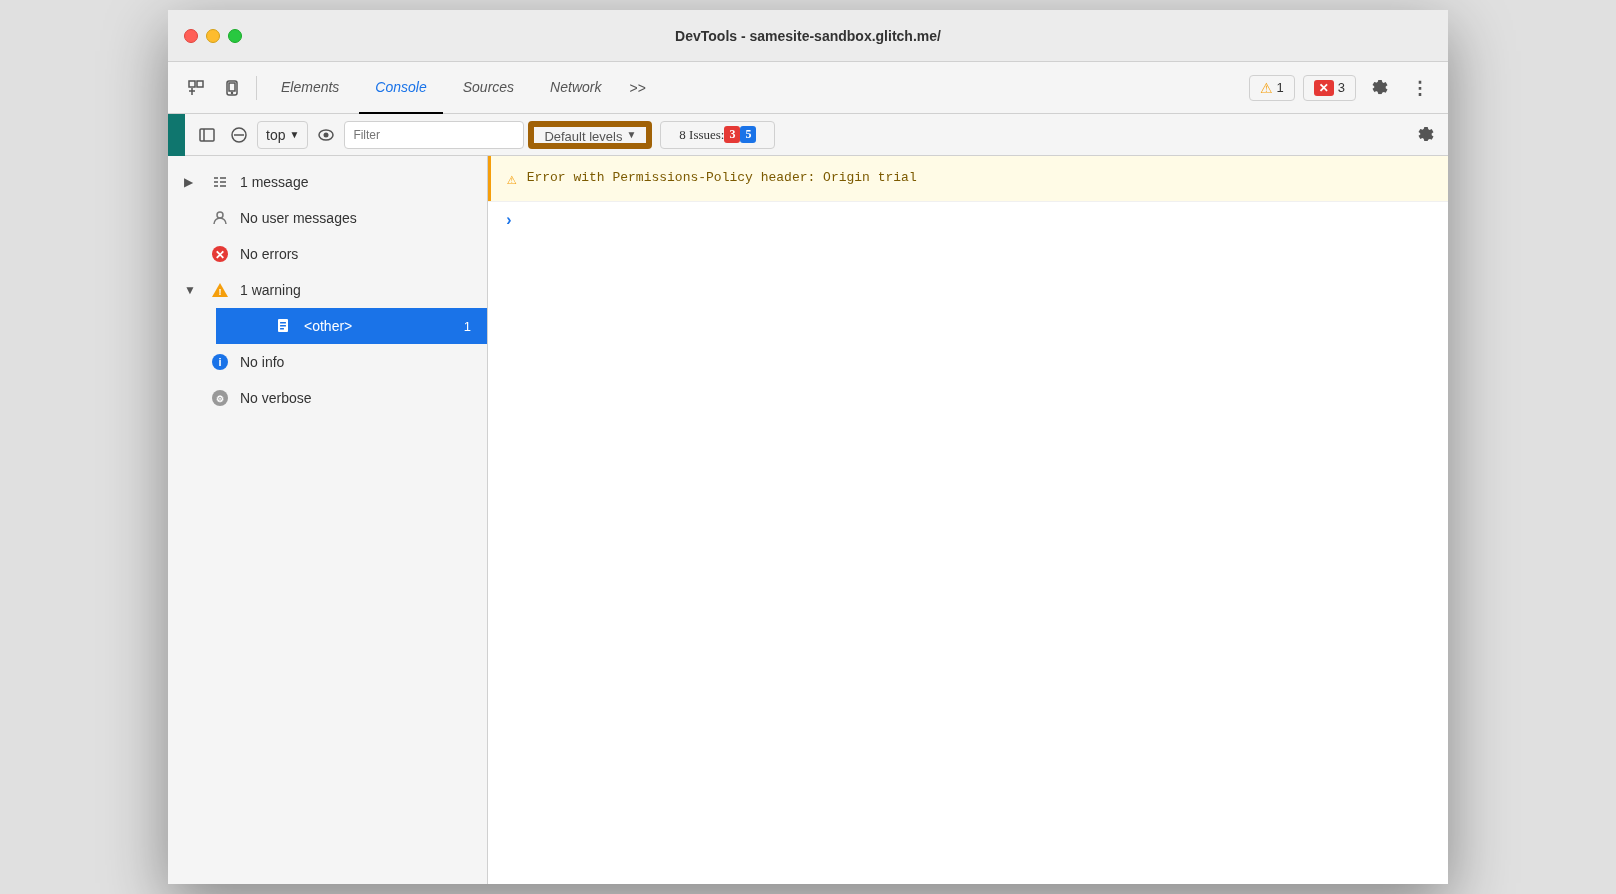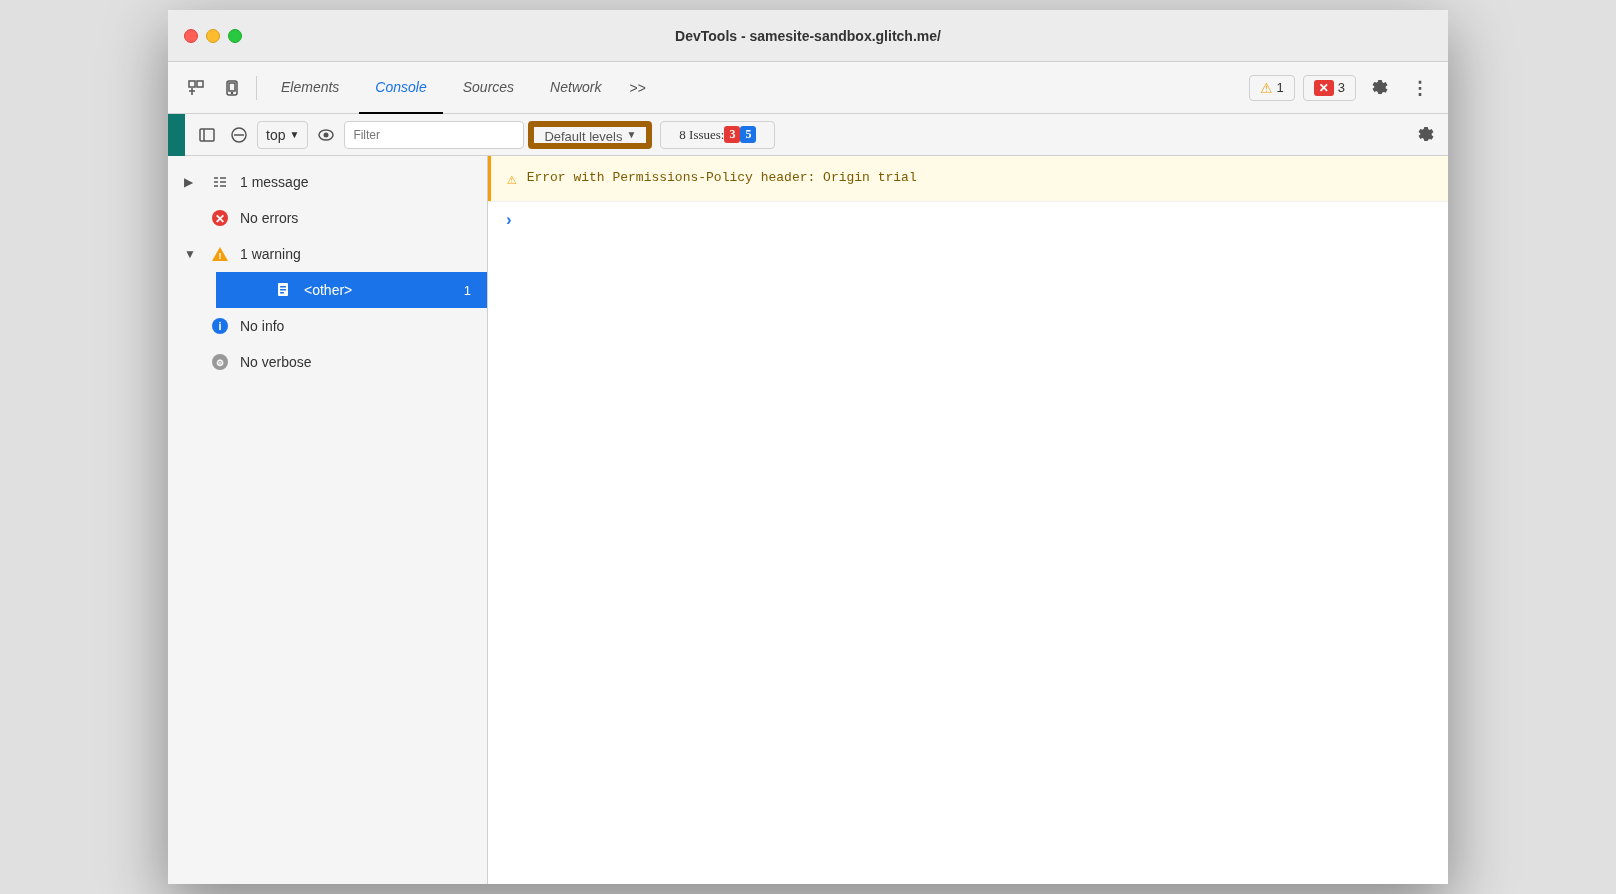--- a/index.html
+++ b/index.html
@@ -460,20 +460,30 @@
             <line x1="3" y1="9" x2="7" y2="9"></line>
             <line x1="3" y1="13" x2="7" y2="13"></line>
             <line x1="9" y1="5" x2="15" y2="5"></line>
             <line x1="9" y1="9" x2="15" y2="9"></line>
             <line x1="9" y1="13" x2="15" y2="13"></line>
           </svg>
         </span>
         <span class="sidebar-item-label">1 message</span>
       </div>
 
+      <div class="sidebar-item">
+        <span class="sidebar-item-expand"></span>
+        <span class="sidebar-item-icon">
+          <svg width="18" height="18" viewBox="0 0 18 18" fill="none" stroke="#777" stroke-width="1.5">
+            <circle cx="9" cy="6" r="3"></circle>
+            <path d="M3 15c0-3.3 2.7-6 6-6s6 2.7 6 6"></path>
+          </svg>
+        </span>
+        <span class="sidebar-item-label">No user messages</span>
+      </div>
 
       <div class="sidebar-item">
         <span class="sidebar-item-expand"></span>
         <span class="sidebar-item-icon">
           <svg width="18" height="18" viewBox="0 0 18 18">
             <circle cx="9" cy="9" r="8" fill="#e53935"></circle>
             <text x="9" y="13.5" text-anchor="middle" fill="white" font-size="12" font-weight="bold">✕</text>
           </svg>
         </span>
         <span class="sidebar-item-label">No errors</span>

